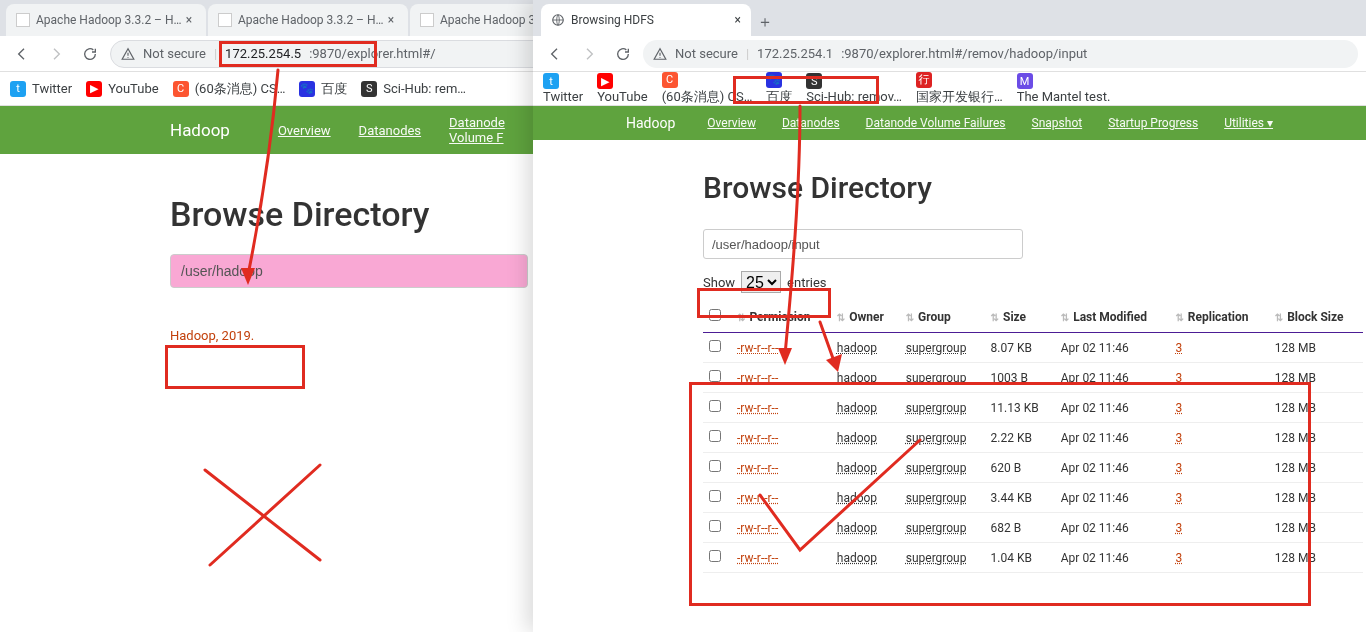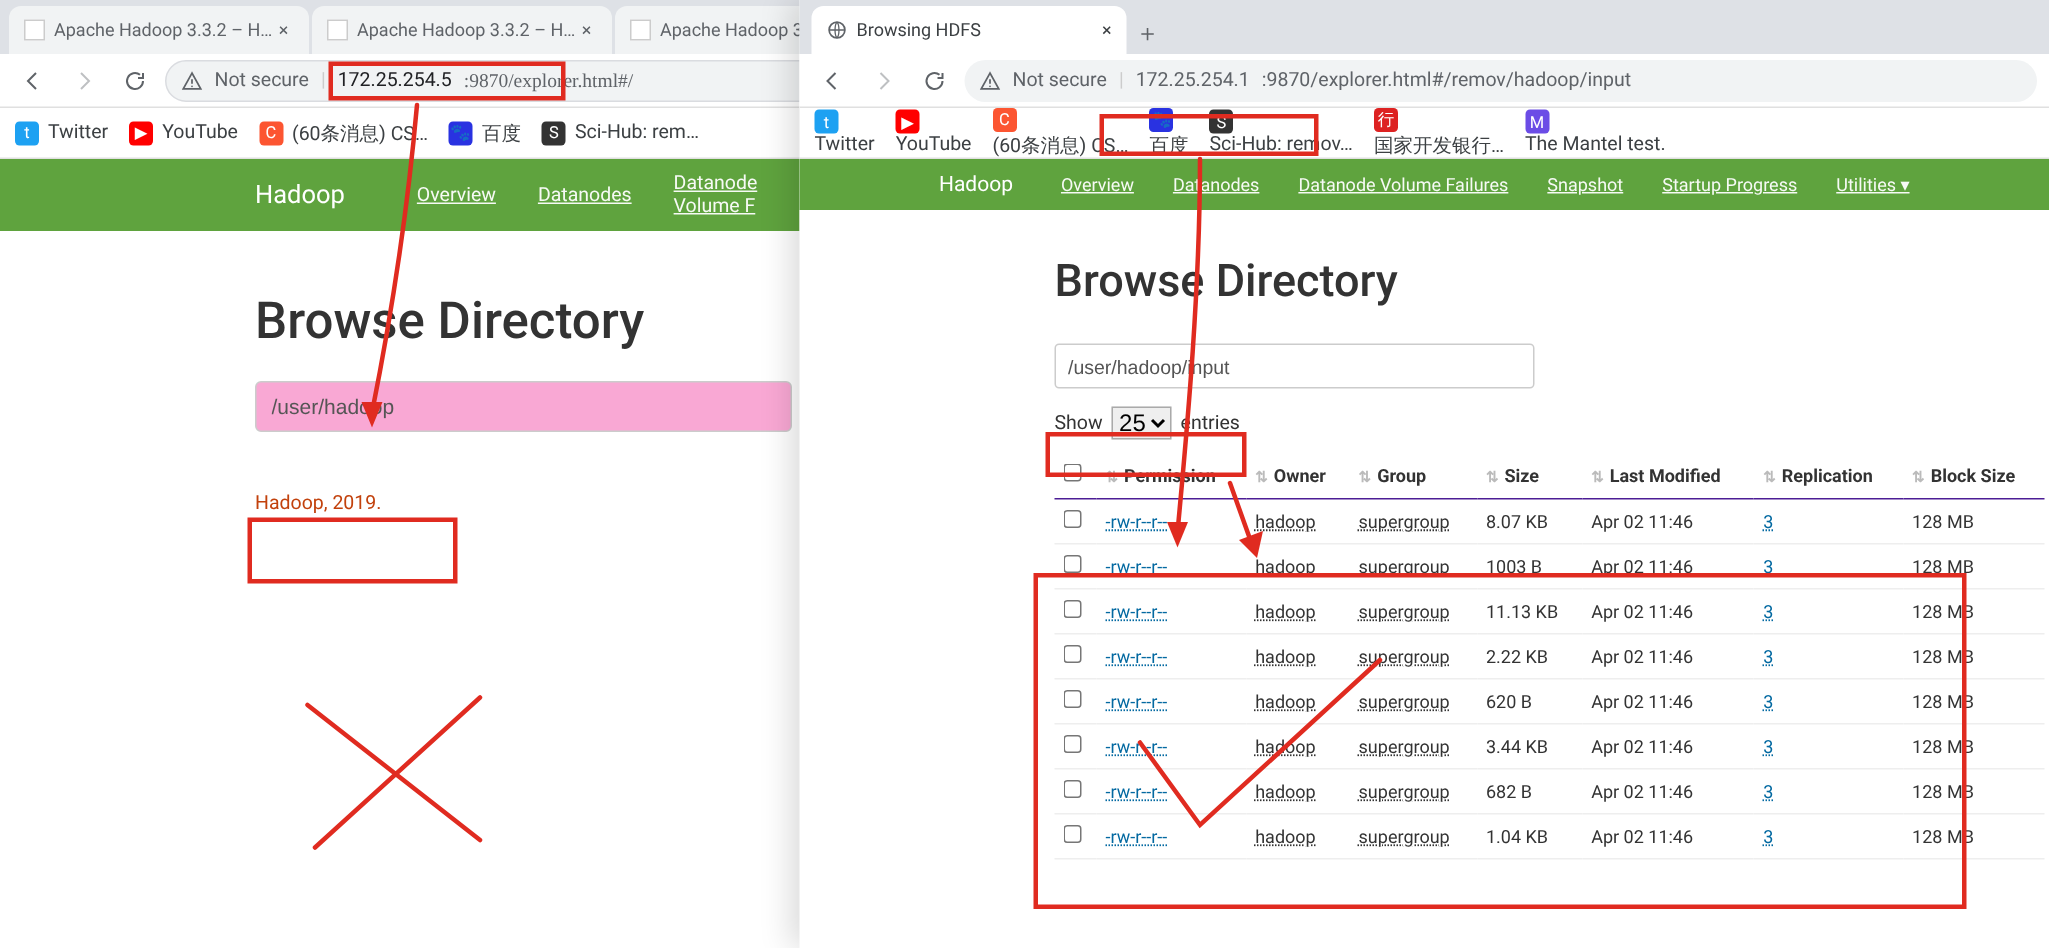--- a/index.html
+++ b/index.html
@@ -19,21 +19,21 @@
   .tab.active { background: #fff; }
   .tab .favicon { width: 14px; height: 14px; margin-right: 6px; flex-shrink:0; }
   .tab .close { margin-left: auto; width: 14px; height: 14px; display:flex; align-items:center; justify-content:center; color:#5f6368; }
   .newtab { width: 28px; height: 28px; display:flex; align-items:center; justify-content:center; color:#5f6368; }
   .window-controls { margin-left:auto; display:flex; gap:18px; padding-right:14px; color:#5f6368; align-items:center; height:36px; }
 
   .addr-bar { height: 36px; display:flex; align-items:center; padding: 0 8px; gap:6px; background:#fff; border-bottom:1px solid #e0e0e0; }
   .icon-btn { width:28px; height:28px; display:flex; align-items:center; justify-content:center; color:#5f6368; border-radius:50%; }
   .omnibox { flex:1; height:28px; border:1px solid #dadce0; border-radius:14px; display:flex; align-items:center; padding:0 10px; font-size:13px; color:#5f6368; gap:8px; background:#f1f3f4; }
   .omnibox .url { color:#202124; }
-  .omnibox .path { color:#5f6368;font-family:Liberation Serif, serif; }
+  .omnibox .path { color:#5f6368; }
 
   .bookmarks { height: 34px; display:flex; align-items:center; padding:0 10px; gap:14px; font-size:13px; color:#3c4043; border-bottom:1px solid #e0e0e0; }
   .bookmarks .bm { display:flex; align-items:center; gap:6px; }
   .bm .bmico { width:16px; height:16px; border-radius:3px; display:flex; align-items:center; justify-content:center; font-size:11px; color:#fff; }
 
   
   .left-page { position:absolute; top:106px; left:0; width:533px; bottom:0; background:#fff; }
   .hadoop-nav-l { height:48px; background:#5fa33e; display:flex; align-items:center; padding:0 30px 0 170px; gap:28px; color:#fff; font-size:13px; }
   .hadoop-brand-l { font-size:17px; margin-right:20px; }
   .left-content { padding: 40px 0 0 170px; }
@@ -61,21 +61,21 @@
   .bd-title-r { font-size:30px; color:#333; font-weight:500; }
   .path-input-r { margin-top:24px; }
   .path-input-r input { width:320px; height:30px; padding:4px 8px; border:1px solid #ccc; border-radius:3px; font-size:13px; color:#555; }
   .show-line { margin-top:12px; font-size:13px; color:#333; display:flex; align-items:center; gap:6px; }
   .show-line select { height:22px; font-size:16px; border:1px solid #aaa; }
 
   table.files { margin-top:8px; width:100%; border-collapse:collapse; font-size:12px; color:#333; }
   table.files th { text-align:left; font-weight:700; padding:8px 6px; border-bottom:1px solid #4c1d95; white-space:nowrap; }
   table.files th .sort { color:#bbb; font-size:10px; margin-right:4px; }
   table.files td { padding:7px 6px; border-bottom:1px solid #eee; white-space:nowrap; }
-  table.files td a { color:#0369a1; text-decoration:underline dotted; }
+  table.files td a { color:#c2410c; text-decoration:underline dotted; }
   table.files td .own, table.files td .grp { color:#333; text-decoration:underline dotted; }
   table.files input[type=checkbox] { width:12px; height:12px; }
 
   
   .anno { position:absolute; pointer-events:none; }
   .redbox { border:3px solid #e02b20; position:absolute; }
   svg.anno-svg { position:absolute; top:0; left:0; width:1366px; height:632px; pointer-events:none; }
   svg.anno-svg path, svg.anno-svg line { stroke:#e02b20; stroke-width:3; fill:none; stroke-linecap:round; }
   svg.anno-svg .fillred { fill:#e02b20; stroke:none; }
 

